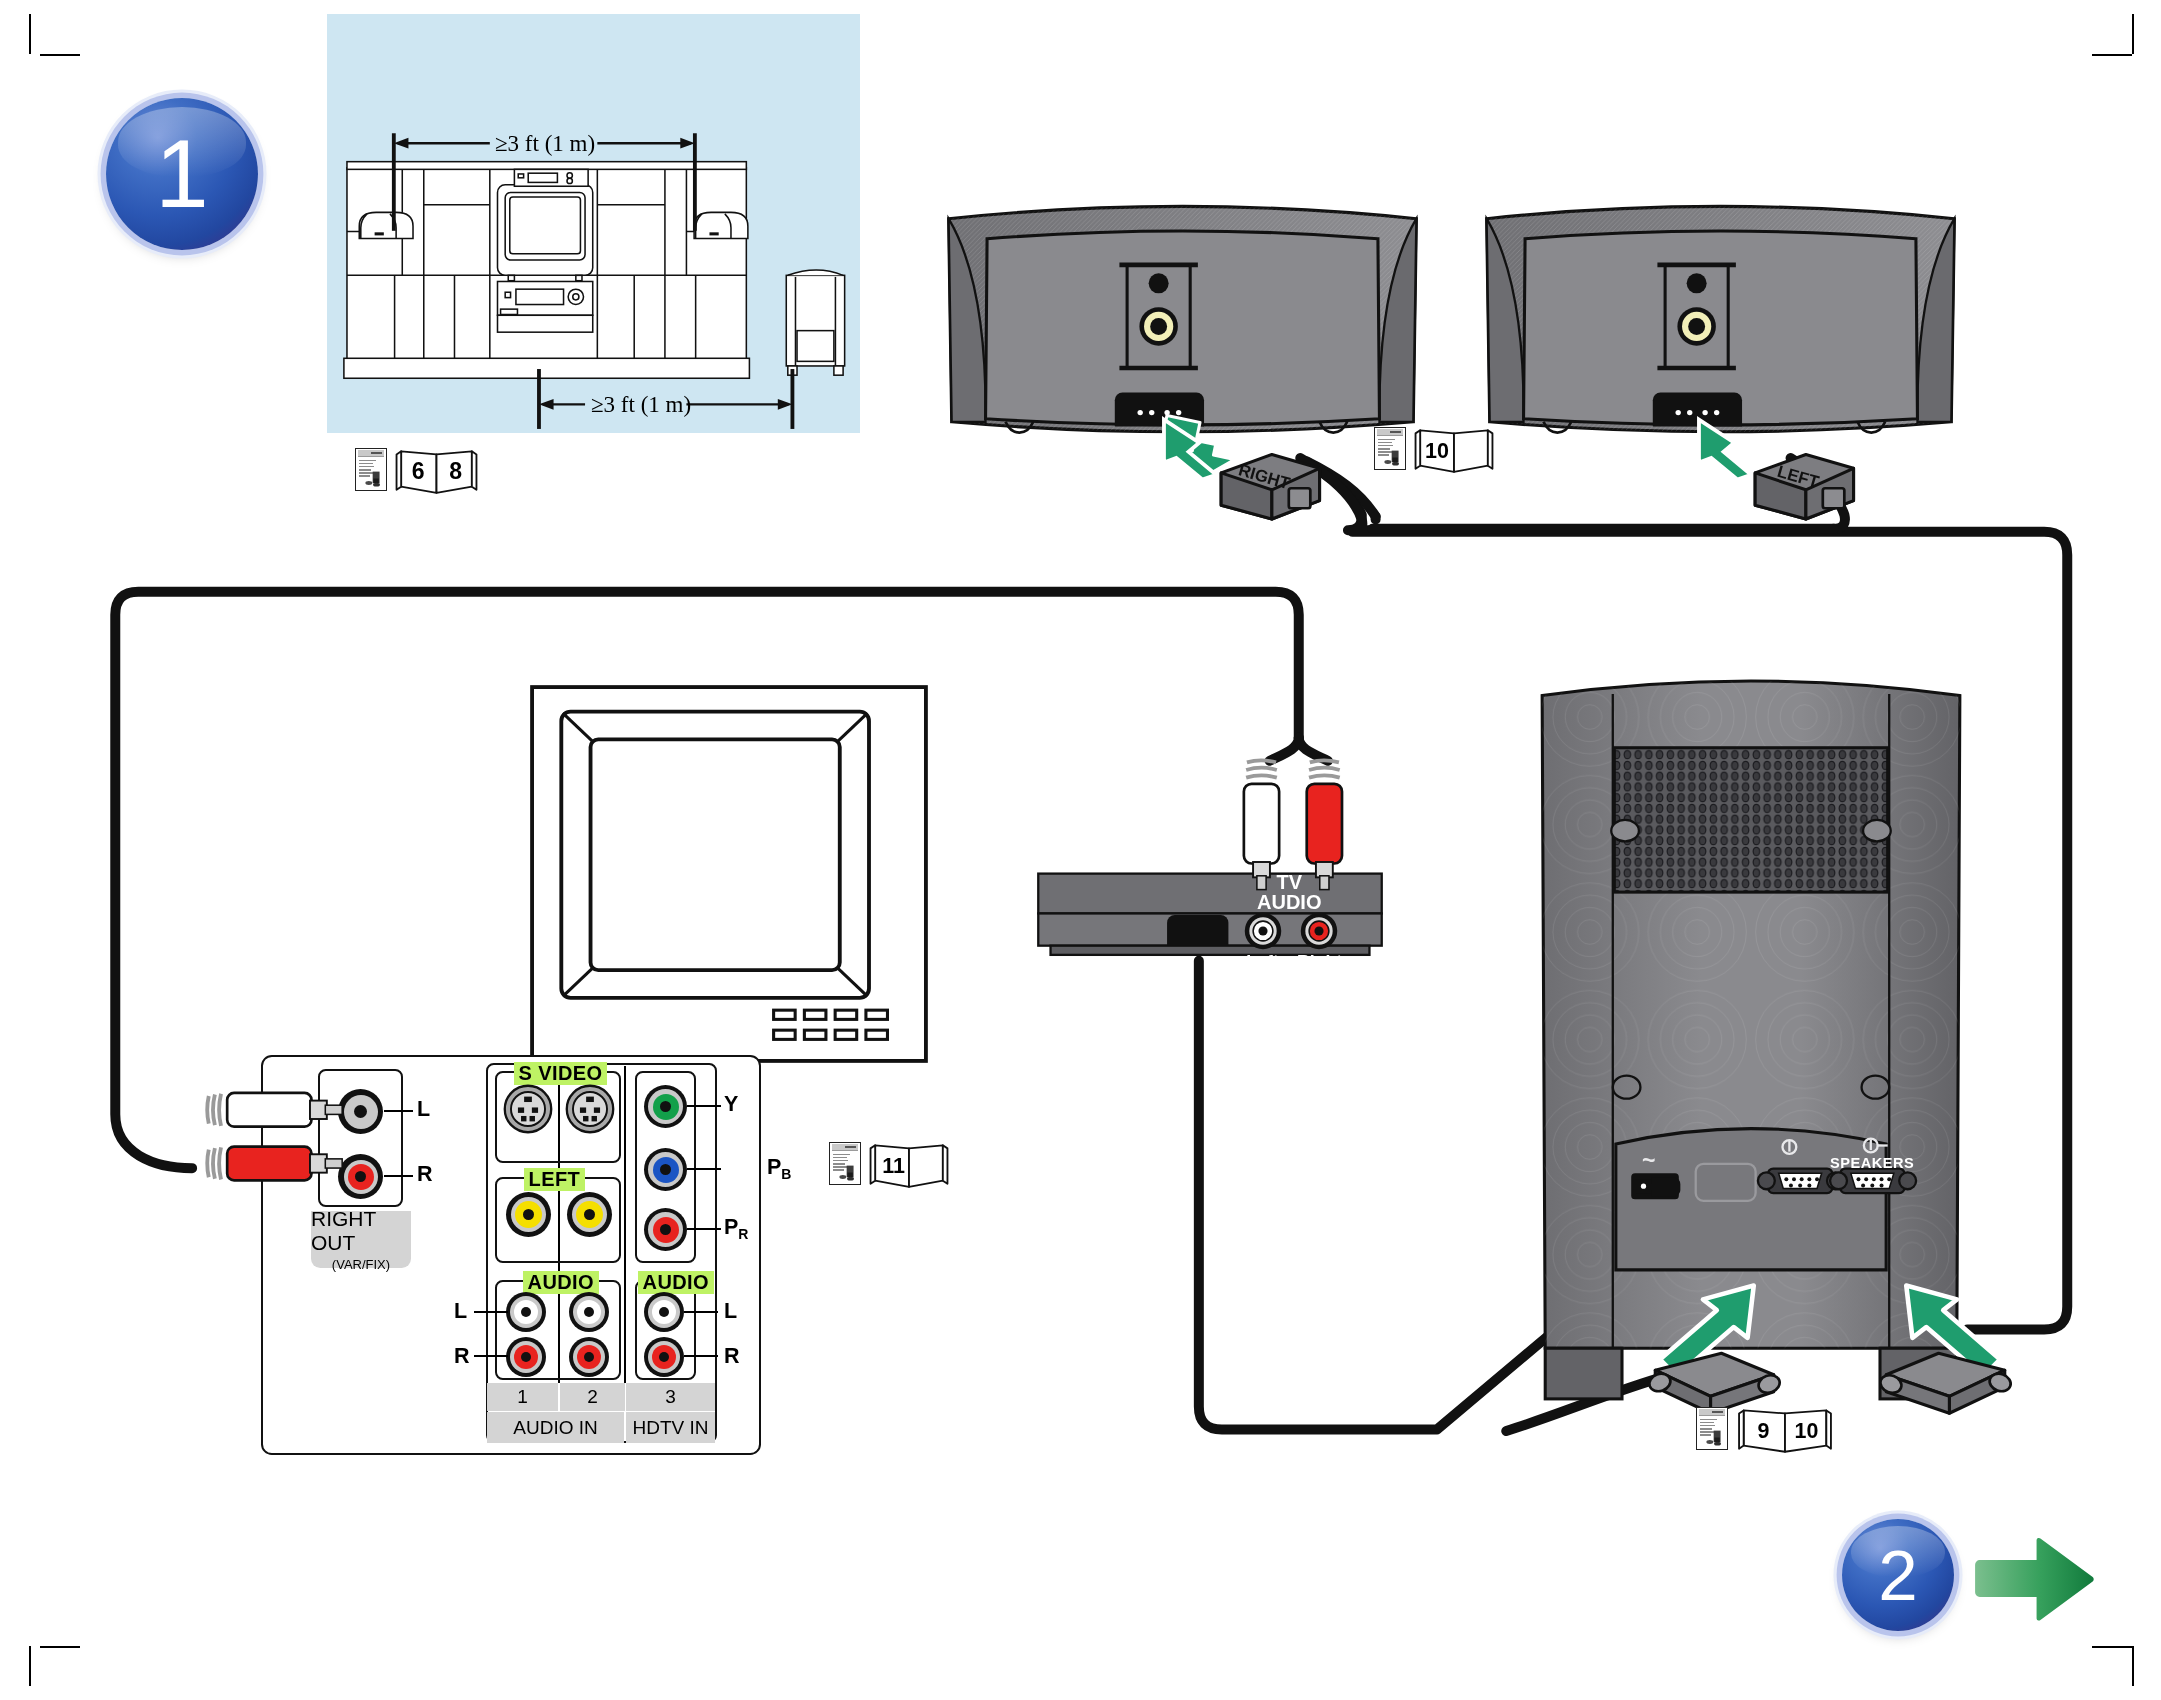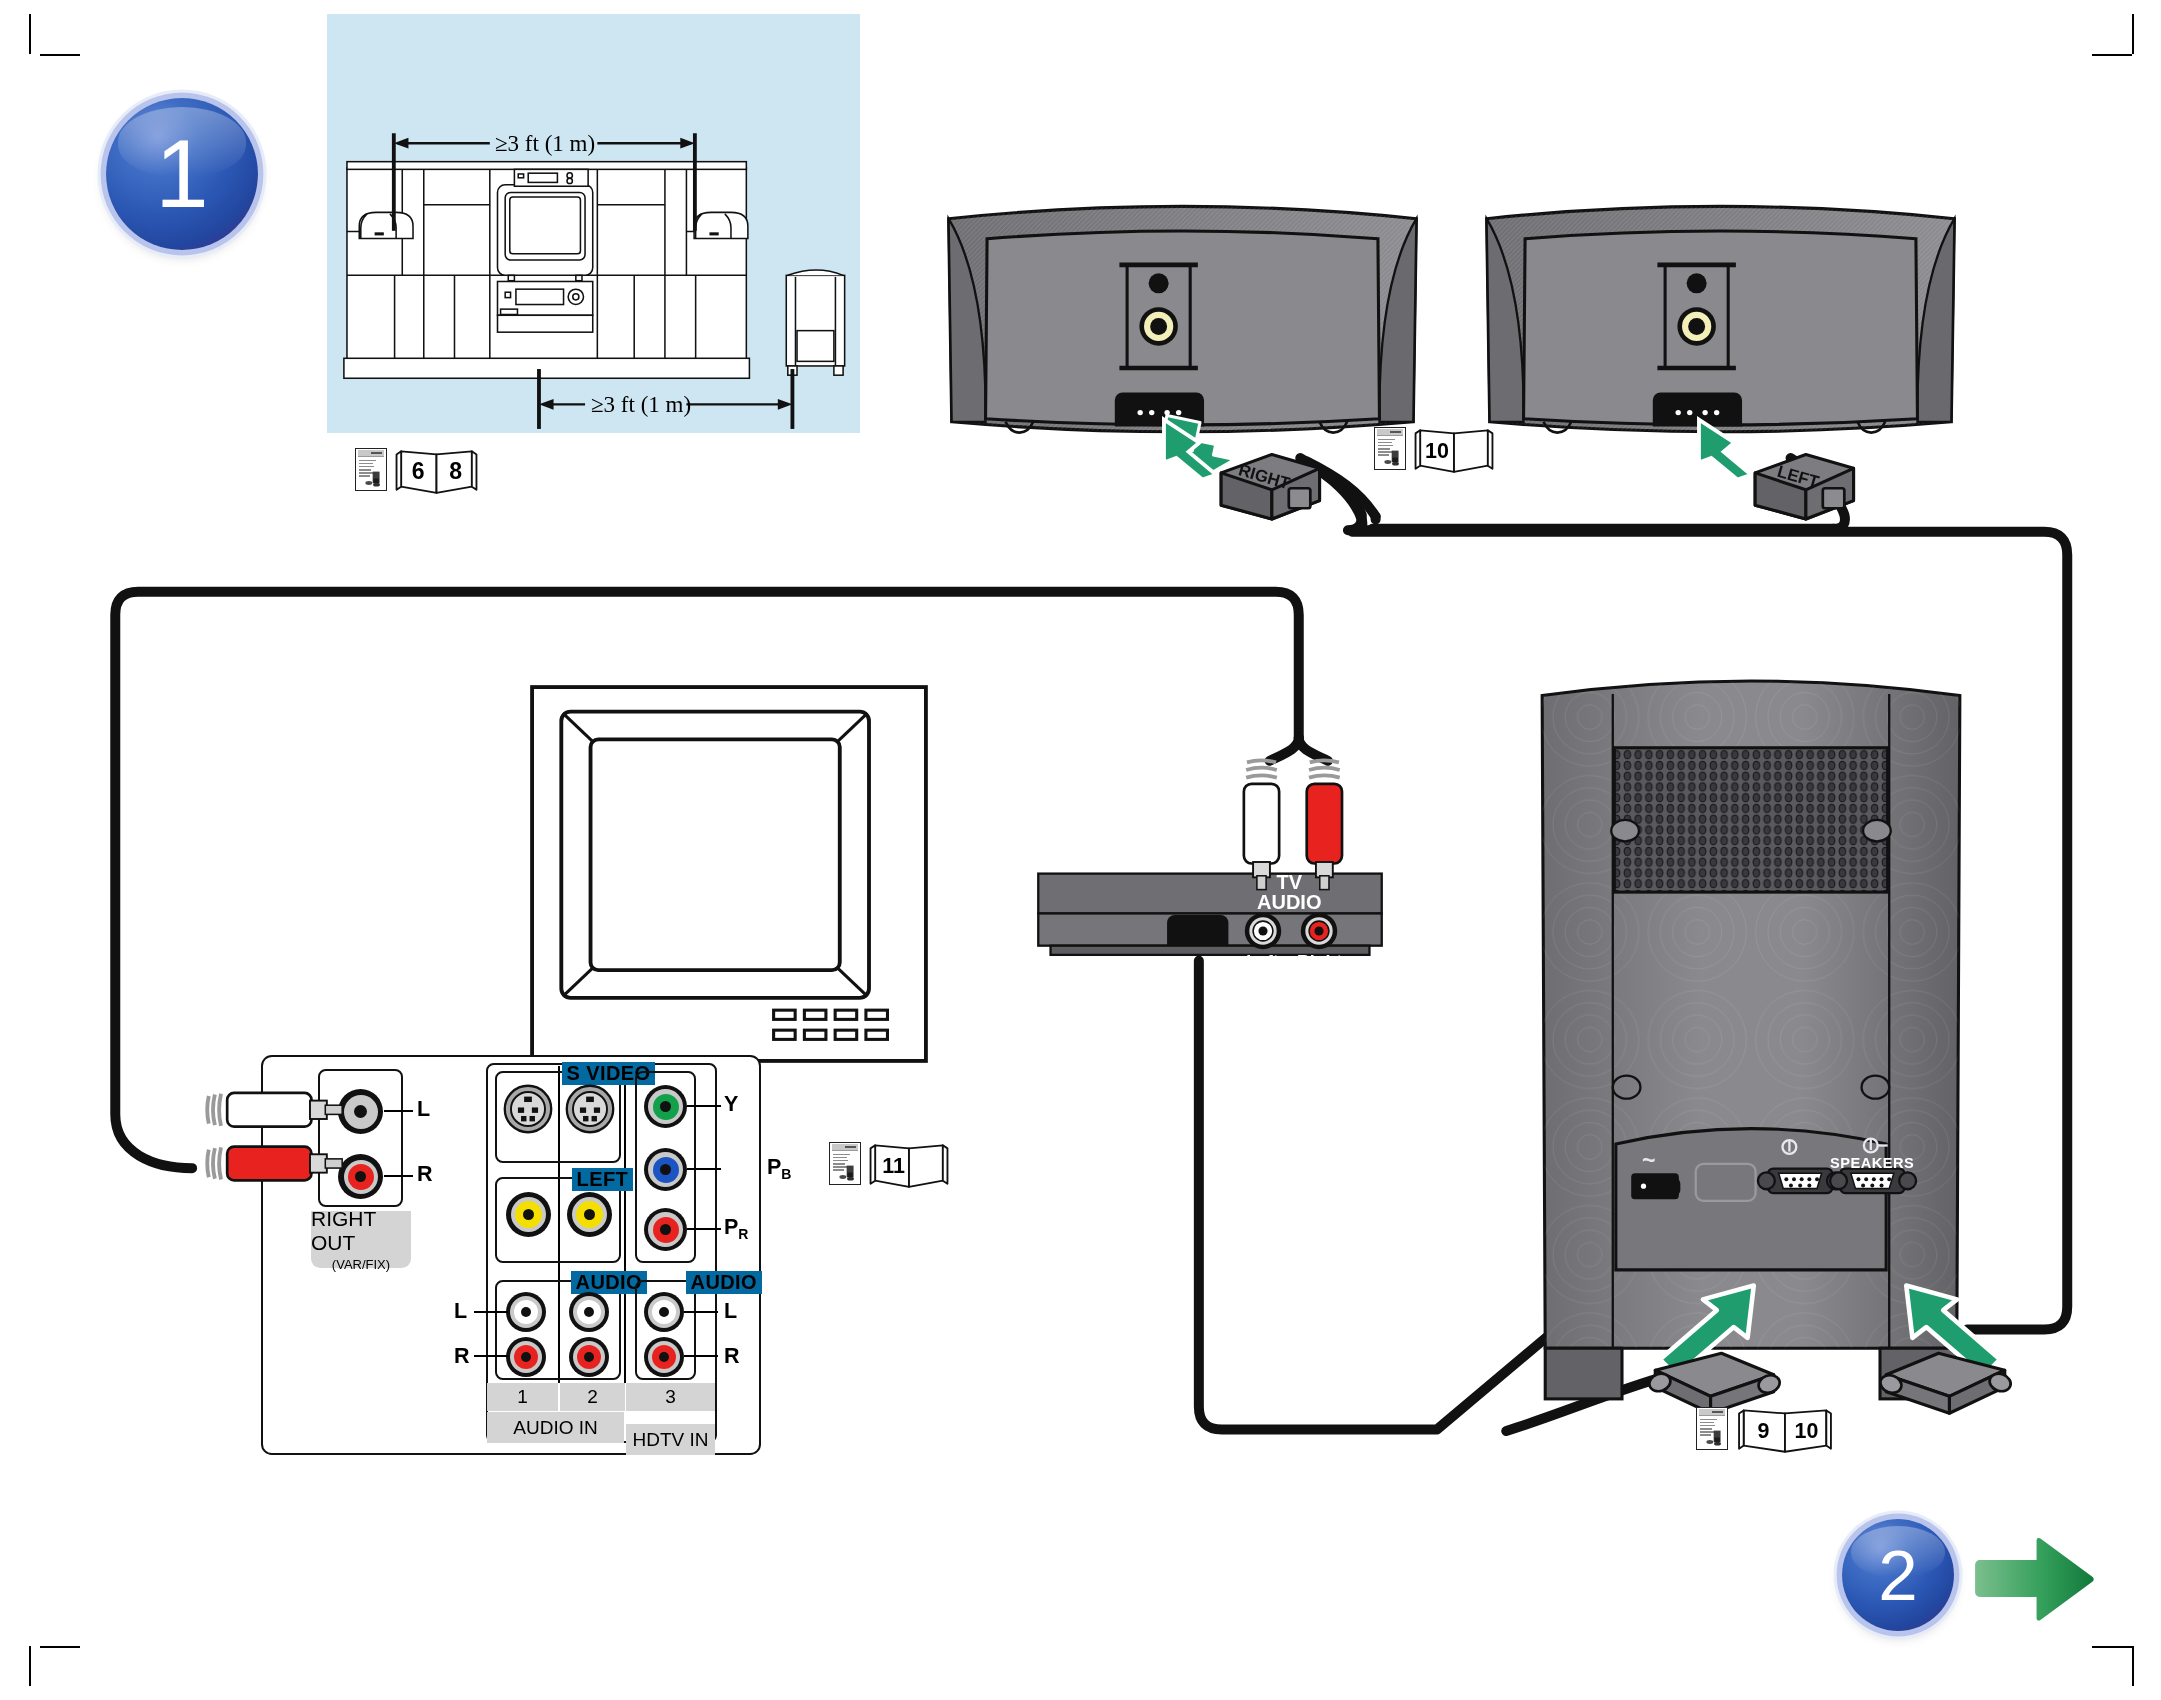--- a/index.html
+++ b/index.html
@@ -44,22 +44,22 @@
   .bc-top{height:6.1px;background:#c9c9c9;border-bottom:0.8px solid #9a9a9a;position:relative;}
   .bc-top:after{content:"";position:absolute;right:1.5px;top:1.5px;width:10.8px;height:2.3px;background:#555;}
   .bc-lines{flex:1;position:relative;}
   .bc-lines i{position:absolute;left:0.8px;height:1.2px;background:#8c8c8c;}
   .bc-pic{position:absolute;right:0.8px;bottom:0.8px;width:18.4px;height:17px;}
   .pgnum{font-family:"Liberation Sans",sans-serif;font-weight:700;font-size:30px;color:#000;}
 
   
   .jackplate{position:absolute;background:#fff;border:2.3px solid #111;border-radius:10.8px;box-sizing:border-box;}
   .grpbox{position:absolute;border:2.7px solid #111;border-radius:7.7px;box-sizing:border-box;}
-  .grplabel{position:absolute;background:#0369a1;font-family:"Liberation Sans",sans-serif;
-     font-weight:700;font-size:20px;letter-spacing:0.4px;padding:0 4.6px;color:#000;margin-left:48px;}
+  .grplabel{position:absolute;background:#bef264;font-family:"Liberation Sans",sans-serif;
+     font-weight:700;font-size:20px;letter-spacing:0.4px;padding:0 4.6px;color:#000;}
   .rca{position:absolute;border-radius:50%;background:#111;display:flex;align-items:center;justify-content:center;}
   .rca .ring{border-radius:50%;background:#c9c9c9;display:flex;align-items:center;justify-content:center;}
   .rca .hole{border-radius:50%;background:#111;}
   .sideLbl{position:absolute;font-family:"Liberation Sans",sans-serif;font-weight:700;font-size:21.5px;color:#000;}
   .greyband{position:absolute;background:#d4d4d4;font-family:"Liberation Sans",sans-serif;
      font-weight:400;font-size:19px;color:#000;display:flex;align-items:center;justify-content:center;}
 
   
   svg{overflow:visible;}
 </style>
@@ -551,21 +551,21 @@
   </div>
   <div class="ln" style="left:421px;top:254px;width:34px;height:2.3px;"></div>
   <div class="ln" style="left:421px;top:298px;width:34px;height:2.3px;"></div>
   <div class="sideLbl" style="left:461px;top:242px;">L</div>
   <div class="sideLbl" style="left:461px;top:287px;">R</div>
 
   <div class="greyband" style="left:224px;top:326px;width:71px;height:28px;">1</div>
   <div class="greyband" style="left:297px;top:326px;width:65px;height:28px;">2</div>
   <div class="greyband" style="left:363px;top:326px;width:89px;height:28px;">3</div>
   <div class="greyband" style="left:224px;top:355px;width:137px;height:31px;">AUDIO IN</div>
-  <div class="greyband" style="left:363px;top:355px;width:89px;height:31px;margin-top:12px;">HDTV IN</div>
+  <div class="greyband" style="left:363px;top:355px;width:89px;height:31px;">HDTV IN</div>
 </div>
 
 <div class="abs" style="left:181px;top:1073px;">
   <svg width="192" height="138" viewBox="0 0 250 180">
 
     <g>
       <rect x="60" y="26" width="110" height="44" rx="9" fill="#fff" stroke="#111" stroke-width="3.5"></rect>
       <g stroke="#9a9a9a" stroke-width="5" fill="none">
         <path d="M36 30 q-4 18 0 36"></path>
           <path d="M44 28 q-5 20 0 40"></path>

